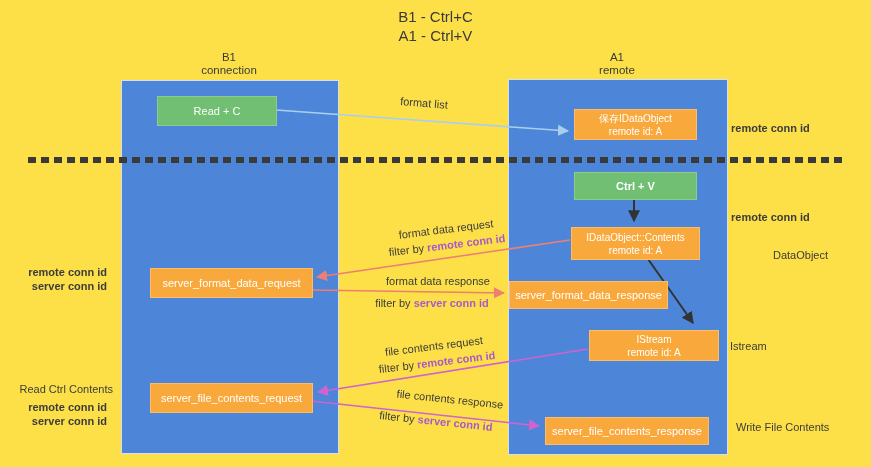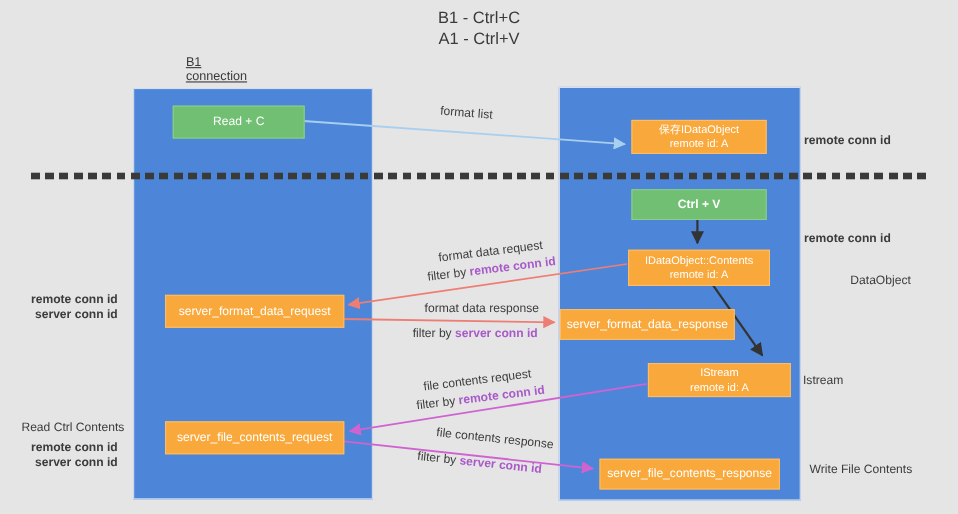--- a/index.html
+++ b/index.html
@@ -1,26 +1,26 @@
 <!DOCTYPE html>
 <html><head>
 <meta charset="utf-8">
 <style>
   html,body{margin:0;padding:0;}
   body{font-family:"Liberation Sans",sans-serif;background:#f8f8f8;}
-  #canvas{position:relative;width:871px;height:467px;background:#e5e5e5;overflow:hidden;}
+  #canvas{position:relative;width:871px;height:467px;background:#fde047;overflow:hidden;}
   .abs{position:absolute;}
   
   .title{top:7px;left:0;width:100%;display:flex;justify-content:center;z-index:3;}
   .title-inner{text-align:center;font-size:15px;color:#3a3a3a;line-height:19px;}
   
   .lane{background:#4d86d8;border:1px solid #d6dff2;z-index:1;}
   .lane-left{left:121px;top:80px;width:216px;height:372px;}
   .lane-right{left:508px;top:79px;width:218px;height:374px;}
-  .lane-header{z-index:3;font-size:11.5px;color:#3a3a3a;line-height:13px;text-decoration:underline;}
+  .lane-header{z-index:3;text-align:center;font-size:11.5px;color:#3a3a3a;line-height:13px;}
   .lh-left{left:169px;top:51px;width:120px;}
   .lh-right{left:557px;top:51px;width:120px;}
   
   .dashline{left:28px;top:157px;width:818px;height:6px;z-index:4;
     background:repeating-linear-gradient(90deg,#3a3a3a 0 8px,transparent 8px 13px);}
   
   .box{display:flex;align-items:center;justify-content:center;color:#fff;
        text-align:center;z-index:3;white-space:nowrap;}
   .green{background:#70bf73;border:1px solid #8ccc8e;font-size:11px;}
   .orange{background:#f9a83c;border:1px solid #fbbd68;font-size:11px;}
@@ -71,20 +71,24 @@
   <div class="abs title">
     <div class="title-inner">
       <div>B1 - Ctrl+C</div>
       <div>A1 - Ctrl+V</div>
     </div>
   </div>
 
   <div class="abs lane-header lh-left">
     <div>B1</div>
     <div>connection</div>
+  </div>
+  <div class="abs lane-header lh-right">
+    <div>A1</div>
+    <div>remote</div>
   </div>
 
   <div class="abs lane lane-left"></div>
   <div class="abs lane lane-right"></div>
 
   <div class="abs dashline"></div>
 
   <svg class="abs arrows" width="871" height="467">
     <defs>
       <marker id="m-blue" viewBox="0 0 10 10" refX="9" refY="5" markerWidth="7" markerHeight="7" orient="auto-start-reverse">

